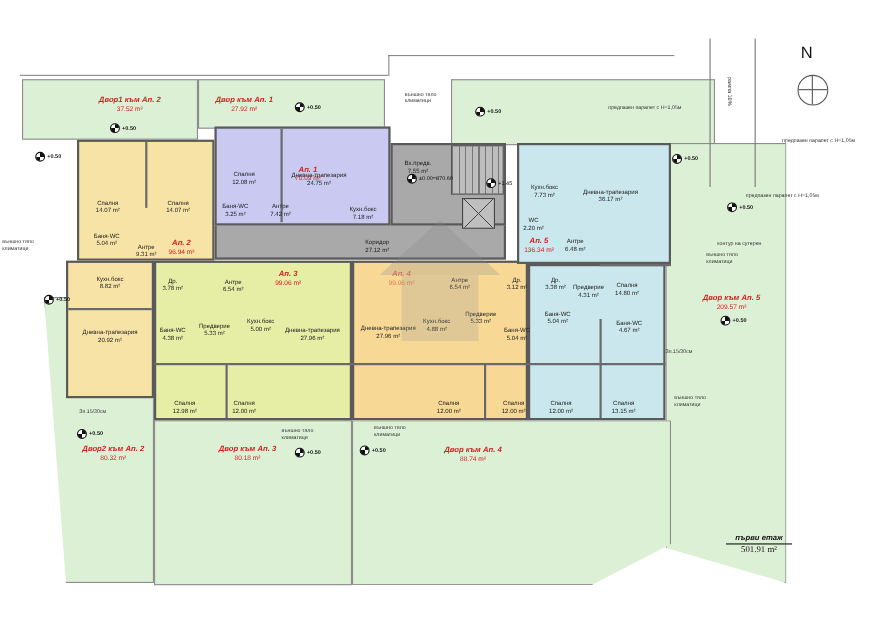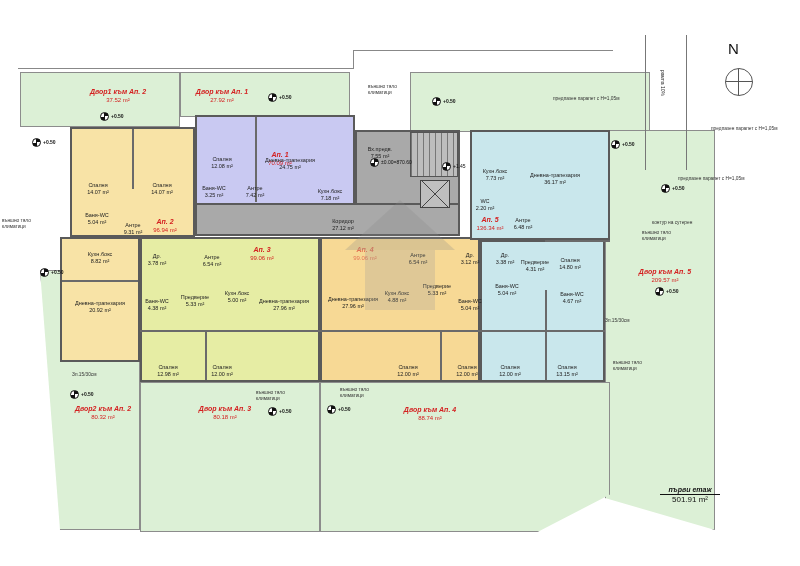--- a/index.html
+++ b/index.html
@@ -26,21 +26,21 @@
   .stair{position:absolute;background:repeating-linear-gradient(90deg,#777 0 1px,#bdbdbd 1px 6px);border:1px solid #555;box-sizing:border-box;}
   .elev{position:absolute;border:1px solid #444;background:
      linear-gradient(45deg,transparent 49%,#444 49% 51%,transparent 51%),
      linear-gradient(-45deg,transparent 49%,#444 49% 51%,transparent 51%),#bfbfbf;box-sizing:border-box;}
   .compass{position:absolute;width:26px;height:26px;border:1px solid #555;border-radius:50%;}
   .compass::before{content:"";position:absolute;left:12px;top:0;width:1px;height:26px;background:#555;}
   .compass::after{content:"";position:absolute;top:12px;left:0;height:1px;width:26px;background:#555;}
   .north{position:absolute;font-size:15px;color:#111;}
   .summary{position:absolute;font-size:7px;line-height:9px;text-align:center;color:#111;}
   .summary .t{display:block;font-weight:bold;font-style:italic;border-bottom:1px solid #111;}
-  .summary .v{display:block;font-size:8px;}
+  .summary .v{display:block;font-size:8px;font-family:Liberation Serif, serif;}
   .ramp{position:absolute;border-left:1px solid #777;border-right:1px solid #777;}
   .ramplbl{position:absolute;font-size:5px;color:#222;transform:rotate(90deg);white-space:nowrap;}
   .watermark{position:absolute;left:340px;top:195px;width:120px;height:120px;opacity:.25;}
 </style>
 </head>
 <body>
 
 <div class="abs" style="left:18px;top:68px;width:335px;height:1px;background:#888;"></div>
 <div class="abs" style="left:353px;top:50px;width:1px;height:19px;background:#888;"></div>
 <div class="abs" style="left:353px;top:50px;width:260px;height:1px;background:#888;"></div>

